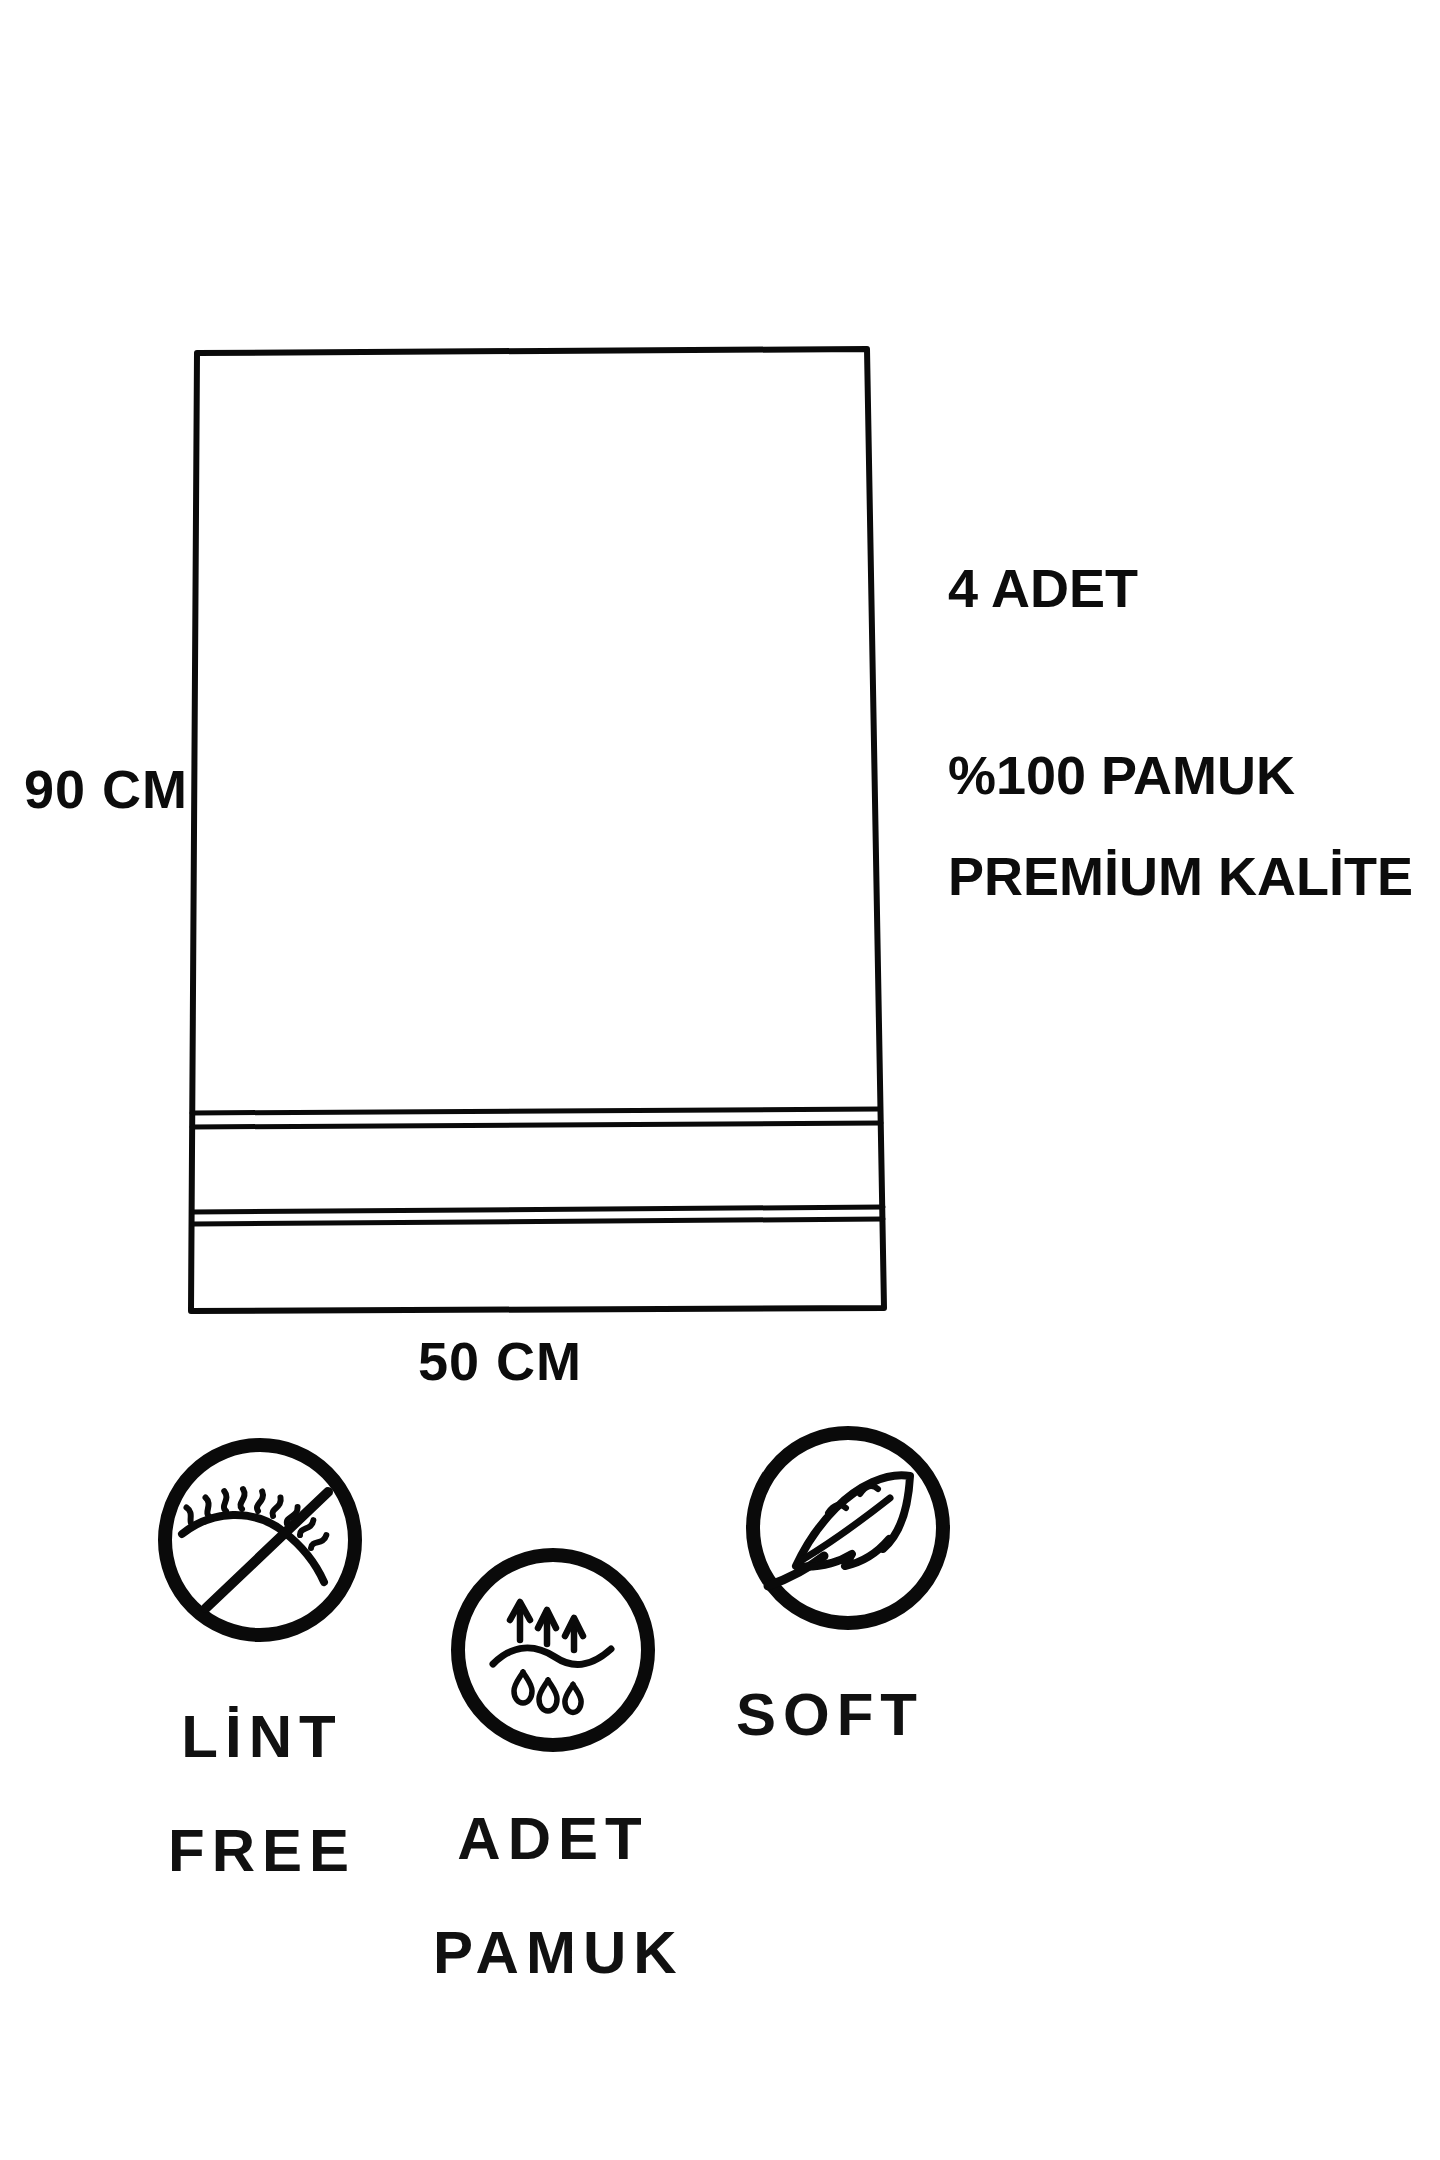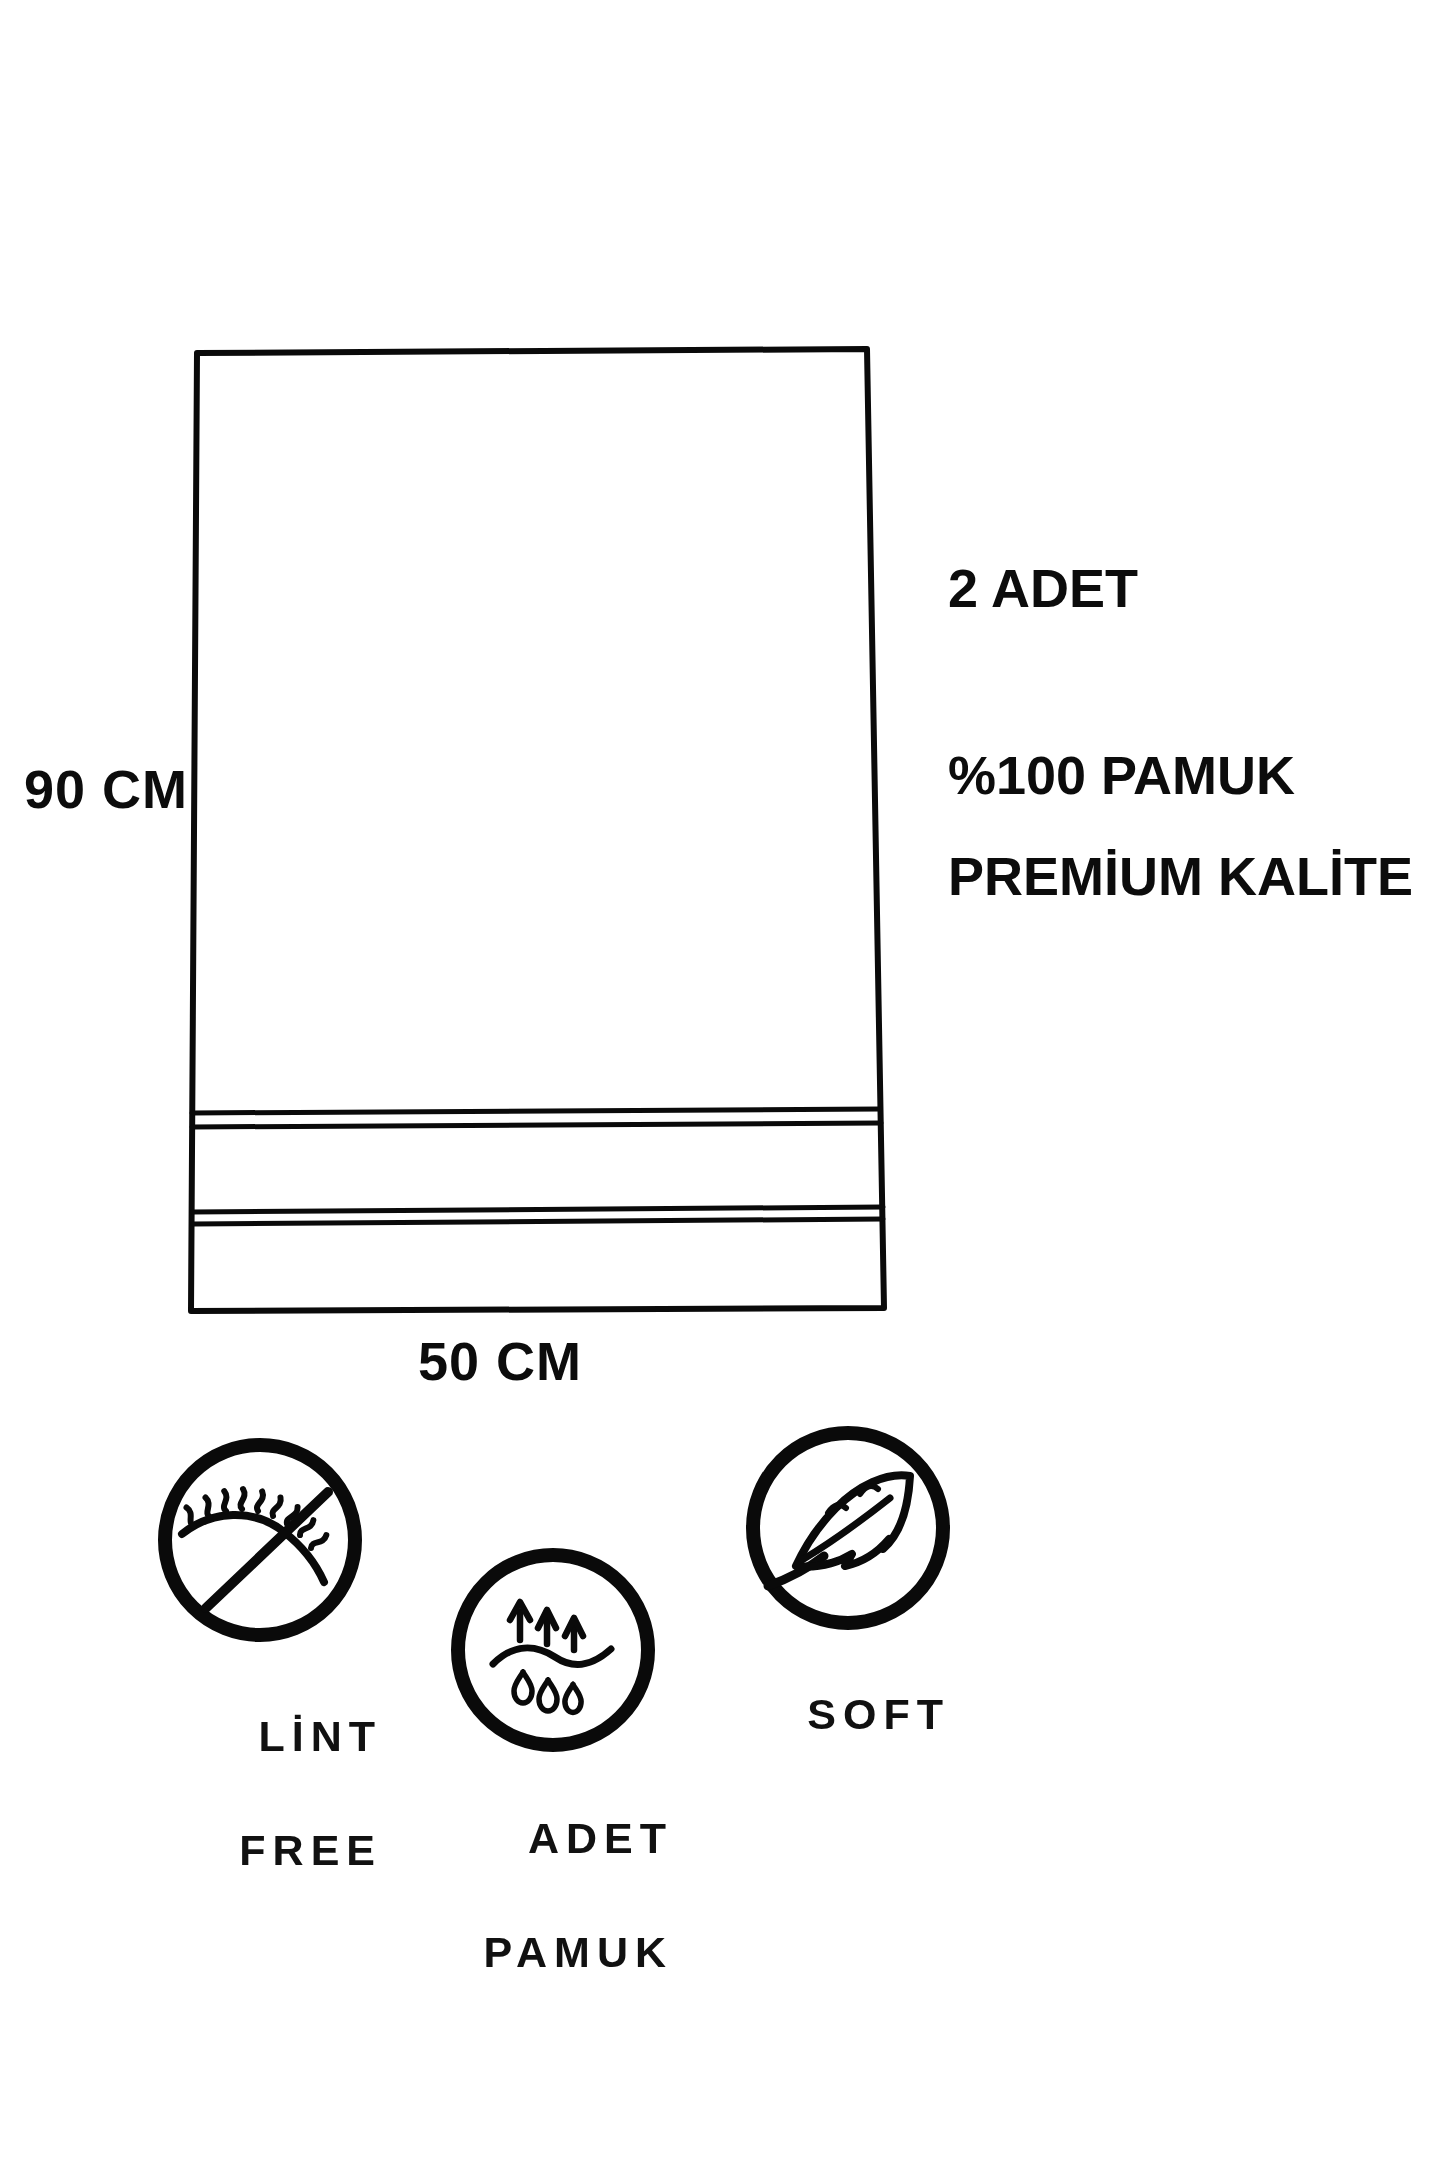--- a/index.html
+++ b/index.html
@@ -13,22 +13,22 @@
   .abs{position:absolute;}
   .dim-label{
     font-size:54px;font-weight:700;color:#0c0c0c;
     line-height:1;white-space:nowrap;letter-spacing:1px;
   }
   .spec-label{
     font-size:54px;font-weight:700;color:#0c0c0c;
     line-height:1;white-space:nowrap;letter-spacing:0px;
   }
   .feat-label{
-    font-size:43px;font-weight:700;color:#111111;
-    letter-spacing:7px;line-height:57px;text-align:right;
+    font-size:60px;font-weight:700;color:#111111;
+    letter-spacing:7px;line-height:57px;text-align:center;
     white-space:pre-line;
   }
   svg.sketch{filter:blur(0.5px);}
   svg.sketch *{vector-effect:non-scaling-stroke;}
 </style>
 </head>
 <body>
 
 <div id="canvas">
 
@@ -36,21 +36,21 @@
     <polygon points="14,9 684,5 701,964 8,967" fill="#ffffff" stroke-width="6"></polygon>
     <path d="M 9,769 L 697,765" stroke-width="5"></path>
     <path d="M 9,783 L 698,779" stroke-width="5"></path>
     <path d="M 9,868 L 700,863" stroke-width="5"></path>
     <path d="M 10,880 L 700,875" stroke-width="5"></path>
   </svg>
 
   <div class="abs dim-label" style="left:24px;top:762px;">90 CM</div>
   <div class="abs dim-label" style="left:418px;top:1334px;text-align:center;">50 CM</div>
 
-  <div class="abs spec-label" style="left:948px;top:561px;">2 ADET</div>
+  <div class="abs spec-label" style="left:948px;top:561px;">4 ADET</div>
   <div class="abs spec-label" style="left:948px;top:704px;margin-top:44px;">%100 PAMUK</div>
   <div class="abs spec-label" style="left:948px;top:849px;">PREMİUM KALİTE</div>
 
   <svg class="abs sketch" style="left:150px;top:1430px;" width="220" height="220" viewBox="0 0 220 220" fill="none" stroke="#0a0a0a" stroke-linecap="round" stroke-linejoin="round">
     <circle cx="110" cy="110" r="95" stroke-width="14"></circle>
     <path d="M 32,104 C 62,80 104,78 134,102 C 152,116 166,134 174,152" stroke-width="8"></path>
     <g stroke-width="6">
       <path transform="translate(44,96) rotate(-22)" d="M 0,0 C -6,-6 6,-11 0,-20"></path>
       <path transform="translate(60,87) rotate(-13)" d="M 0,0 C -6,-6 6,-11 0,-20"></path>
       <path transform="translate(76,81) rotate(-5)" d="M 0,0 C -6,-6 6,-11 0,-20"></path>

